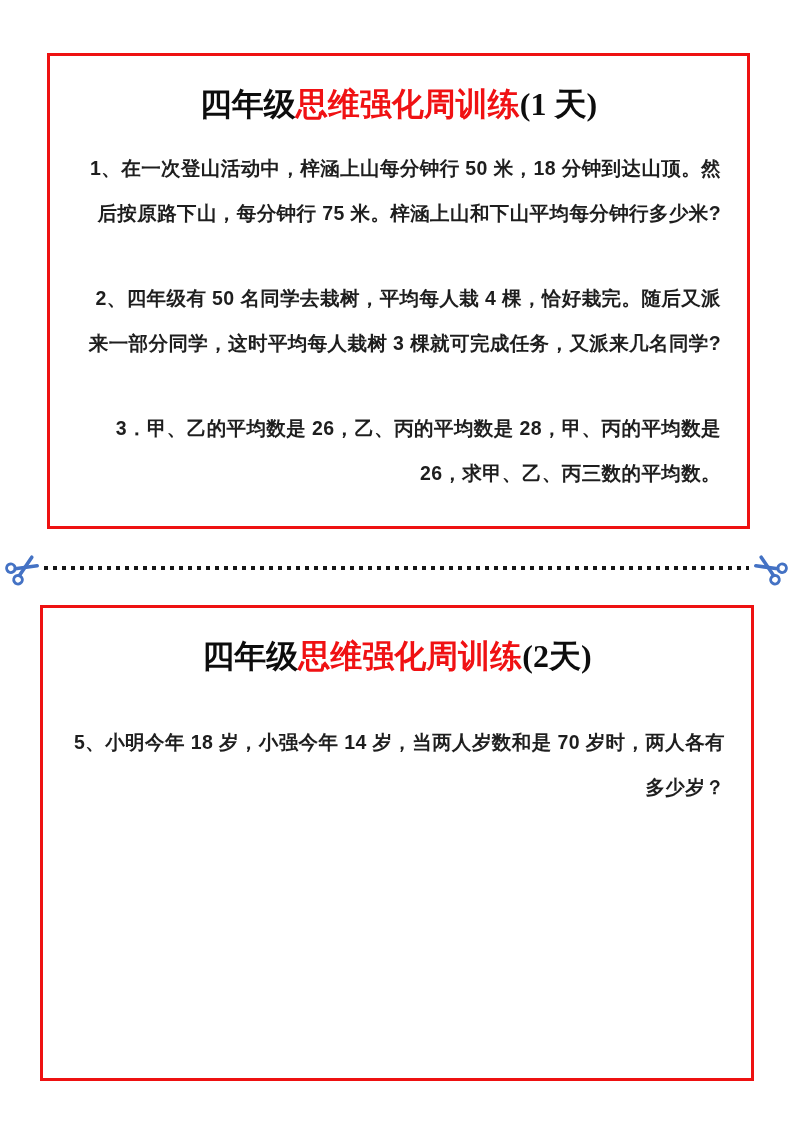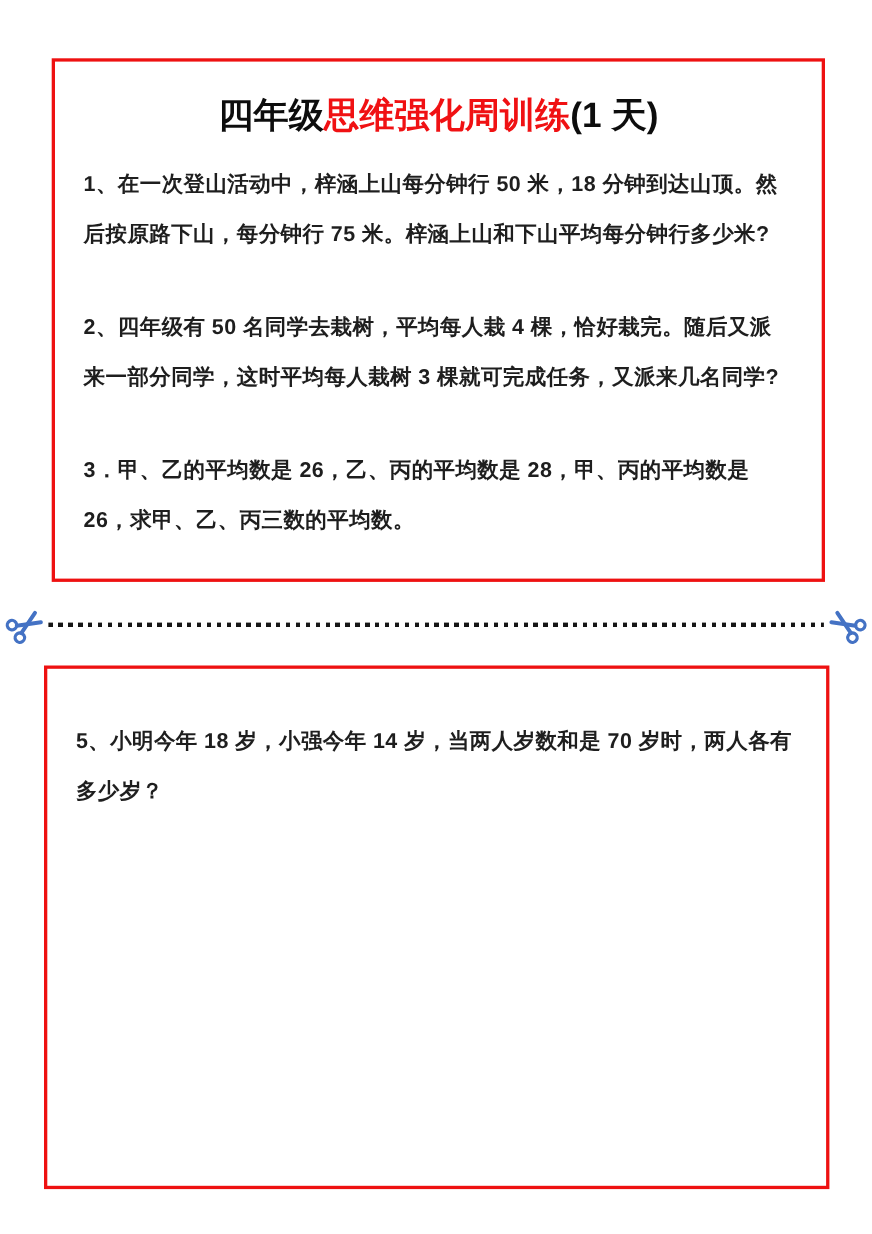--- a/index.html
+++ b/index.html
@@ -32,29 +32,30 @@
   .card2 { left: 40px; top: 605px; width: 714px; height: 476px; }
 
   .title {
     margin: 28px 0 0 0;
     text-align: center;
     font-size: 32px;
     line-height: 1.25;
     color: #0d0d0d;
     font-weight: 800;
     white-space: nowrap;
+    font-family: Liberation Serif, serif;
   }
   .title .hl { color: #f01113; }
 
   .prob {
     font-size: 19.5px;
     line-height: 45px;
     margin: 0 0 40px 0;
     letter-spacing: 0.4px;
-    text-align: left;
+    text-align: right;
   }
   .prob.first { margin-top: 22px; }
   .card2 .prob.extra-gap { margin-top: 44px; }
 
   .cutline {
     position: absolute;
     left: 6px;
     right: 6px;
     top: 549px;
     height: 38px;
@@ -111,16 +112,19 @@
           <circle cx="6" cy="10" r="3.8" stroke-width="2.6"></circle>
           <circle cx="6" cy="22" r="3.8" stroke-width="2.6"></circle>
           <path d="M9 12.5 L27 20.5" stroke-width="3.2" stroke-linecap="round"></path>
           <path d="M9 19.5 L27 11.5" stroke-width="3.2" stroke-linecap="round"></path>
         </g>
       </svg>
     </span>
   </div>
 
   <section class="card card2">
+    <h1 class="title">
+      <span>四年级</span><span class="hl">思维强化周训练</span><span>(2天)</span>
+    </h1>
     <p class="prob extra-gap">5、小明今年 18 岁，小强今年 14 岁，当两人岁数和是 70 岁时，两人各有多少岁？</p>
   </section>
 
 </div>
 
 </body></html>

